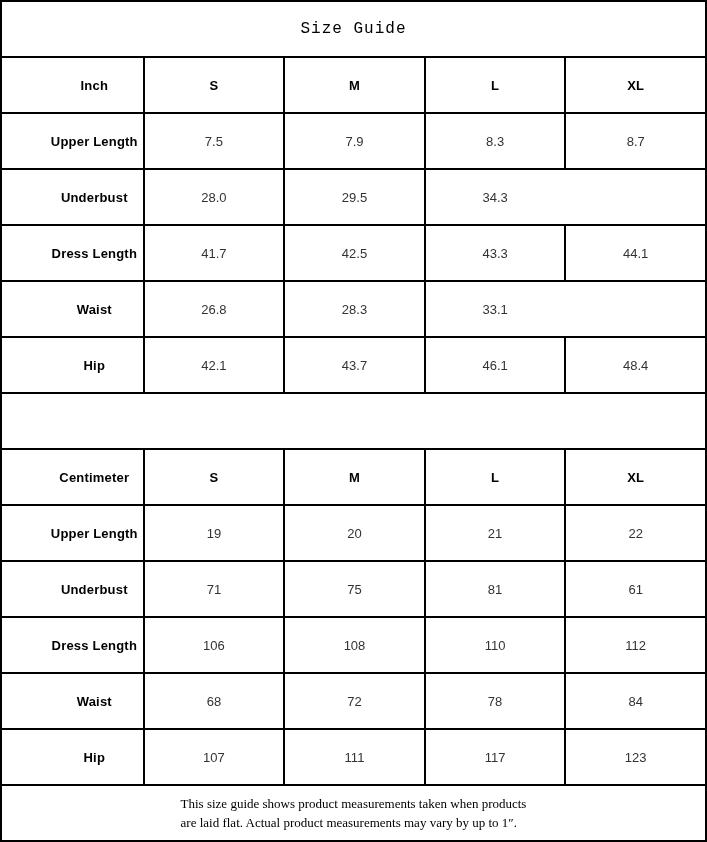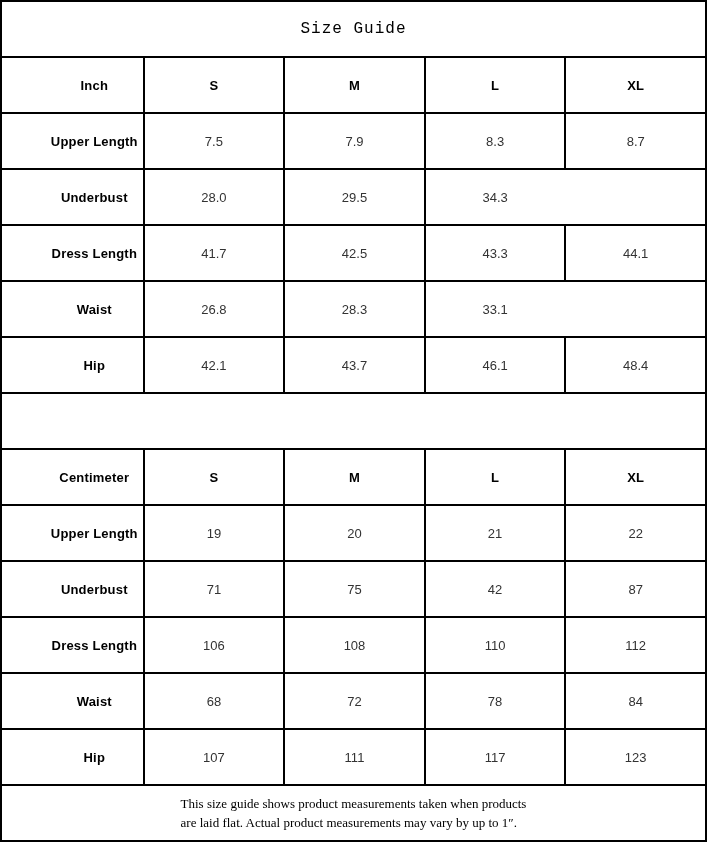--- a/index.html
+++ b/index.html
@@ -139,22 +139,22 @@
       <div class="cell label">Upper Length</div>
       <div class="cell value">19</div>
       <div class="cell value">20</div>
       <div class="cell value">21</div>
       <div class="cell value">22</div>
     </div>
     <div class="grid-row">
       <div class="cell label">Underbust</div>
       <div class="cell value">71</div>
       <div class="cell value">75</div>
-      <div class="cell value">42</div>
-      <div class="cell value">87</div>
+      <div class="cell value">81</div>
+      <div class="cell value">61</div>
     </div>
     <div class="grid-row">
       <div class="cell label">Dress Length</div>
       <div class="cell value">106</div>
       <div class="cell value">108</div>
       <div class="cell value">110</div>
       <div class="cell value">112</div>
     </div>
     <div class="grid-row">
       <div class="cell label">Waist</div>

